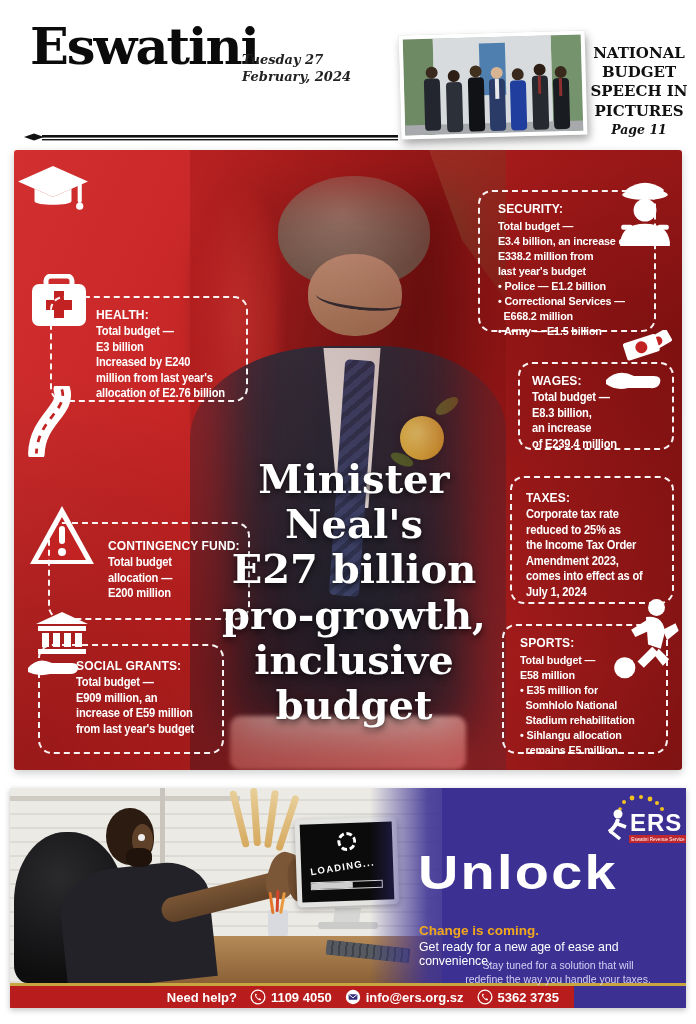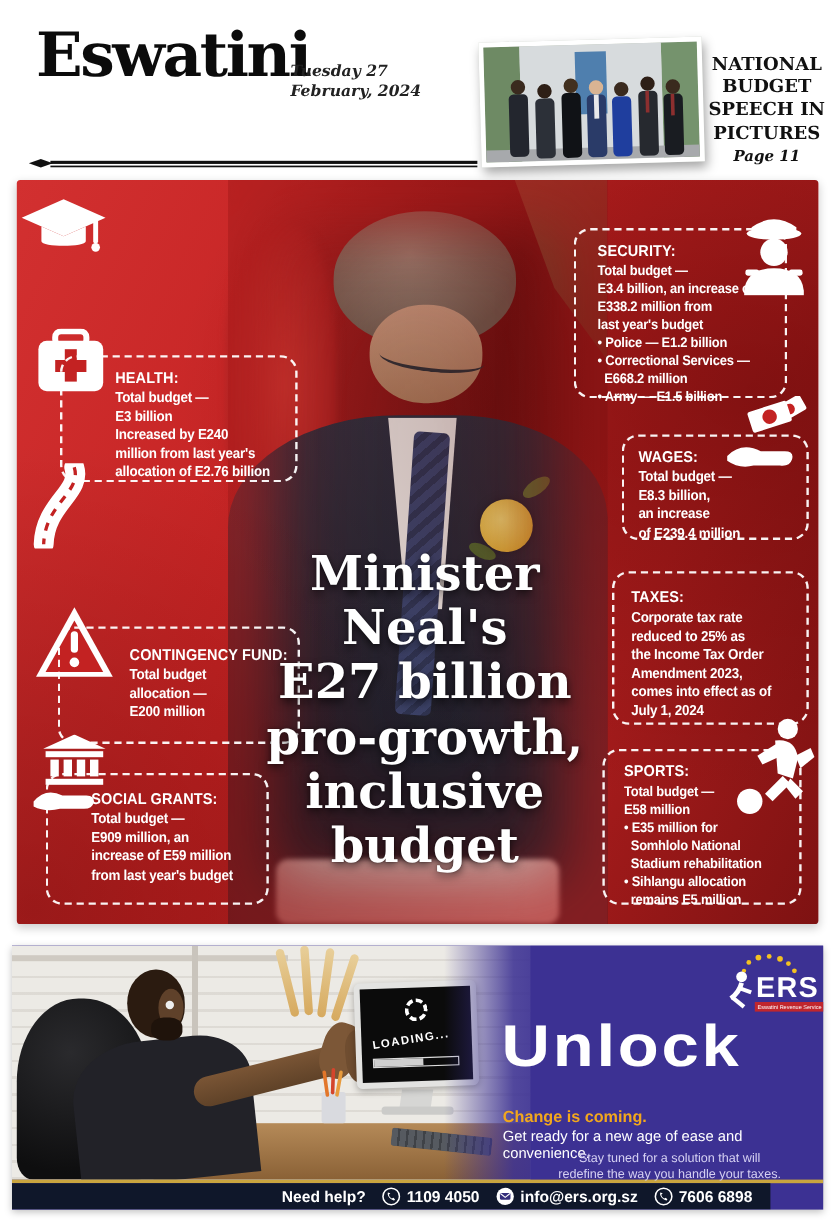--- a/index.html
+++ b/index.html
@@ -105,21 +105,21 @@
     background:linear-gradient(90deg, rgba(60,49,147,0) 0, rgba(60,49,147,.88) 58px, #3c3193 105px); }
   .ers-logo { position:absolute; left:586px; top:6px; z-index:6; }
   .ad-unlock { position:absolute; left:408px; top:56px; color:#fff; font-weight:bold; font-size:49px;
     letter-spacing:2px; transform:scaleX(1.14); transform-origin:left top; z-index:6; }
   .ad-sub { position:absolute; left:410px; top:110px; color:#fff; font-weight:bold; font-size:20px; letter-spacing:.5px; z-index:6; }
   .ad-gold { position:absolute; left:409px; top:135px; color:#f2a71d; font-weight:bold; font-size:13.5px; z-index:6; }
   .ad-white { position:absolute; left:409px; top:152px; color:#fff; font-size:12.3px; z-index:6; }
   .ad-foot { position:absolute; left:428px; top:171px; width:240px; text-align:center; color:#d5d0f2;
     font-size:10.5px; line-height:1.3; white-space:pre-line; z-index:6; }
   .ad-goldline { position:absolute; left:0; top:195px; width:676px; height:3px; background:#c9a53f; }
-  .ad-bar { position:absolute; left:0; top:198px; width:632px; height:22px; background:#0f172a;
+  .ad-bar { position:absolute; left:0; top:198px; width:564px; height:22px; background:#b91c1c;
     display:flex; align-items:center; justify-content:flex-end; gap:13px; padding-right:15px;
     color:#fff; font-weight:bold; font-size:13px; }
   .bar-item { display:flex; align-items:center; gap:5px; }
 </style>
 </head>
 <body>
 
 <div class="page">
 
   <div class="masthead-title"><span>Eswatini</span><br></div>
@@ -424,18 +424,18 @@
             <rect x="4.5" y="6.5" width="11" height="7" rx="1.2" fill="#332d7a"></rect>
             <path d="M5 7 L10 11 L15 7" stroke="#fff" stroke-width="1.2" fill="none"></path>
           </svg>
         <span>info@ers.org.sz</span>
       </span>
       <span class="bar-item">
         <svg width="16" height="16" viewBox="0 0 20 20">
             <circle cx="10" cy="10" r="8.6" fill="none" stroke="#fff" stroke-width="1.6"></circle>
             <path d="M6.5 6 q-1 4 3.5 7 q3 2 4 .5 l-1.5 -2 l-2 .7 q-2.5 -1.5 -3 -4 l1.6 -1.4 z" fill="#fff"></path>
           </svg>
-        <span>7606 6898</span>
+        <span>5362 3735</span>
       </span>
     </div>
   </div>
 
 </div>
 
 </body></html>

